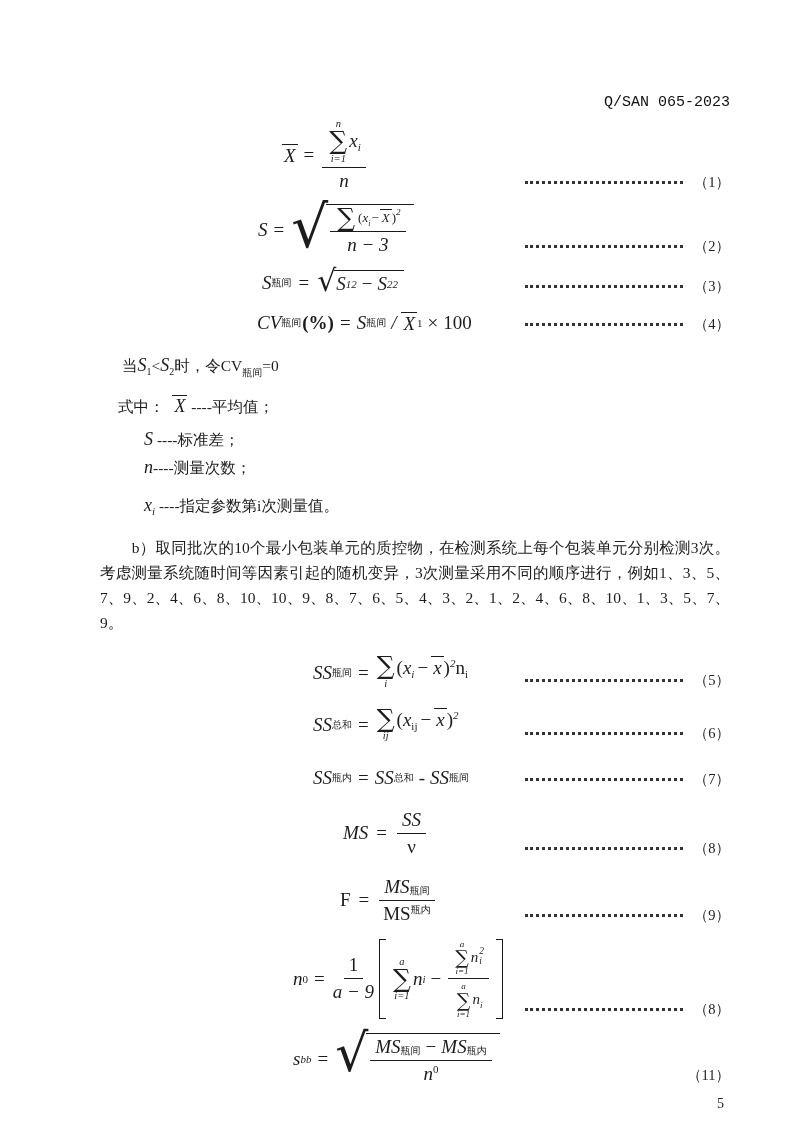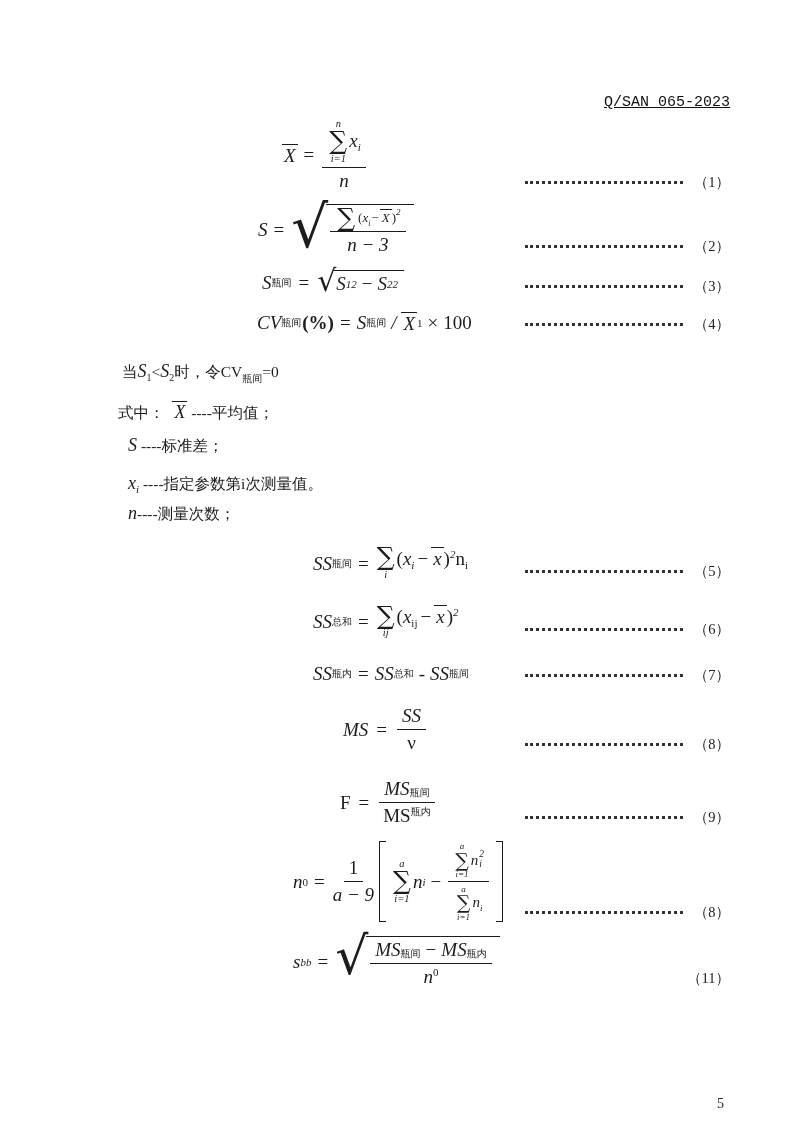--- a/index.html
+++ b/index.html
@@ -3,21 +3,21 @@
 <meta charset="utf-8">
 <style>
   * { margin:0; padding:0; box-sizing:border-box; }
   html,body { background:#ffffff; }
   .page {
     position:relative; width:800px; height:1131px; background:#ffffff;
     color:#1c1c1c; font-family:"Liberation Serif", serif; overflow:hidden;
   }
   .doc-code {
     position:absolute; top:94px; right:70px;
-    font-family:"Liberation Mono", monospace; font-size:15px; color:#111;text-decoration:underline;
+    font-family:"Liberation Mono", monospace; font-size:15px; color:#111;
   }
   .content { position:absolute; top:116px; left:100px; right:70px; }
 
   
   .frow { display:flex; align-items:flex-end; }
   .formula {
     display:inline-flex; align-items:center; white-space:nowrap;
     font-style:italic; font-size:19px; font-family:"Liberation Serif", serif;
   }
   .rm { font-style:normal; }
@@ -61,24 +61,24 @@
   .inner .msum .lim { font-size:9px; }
 
   
   .cnline { font-size:15.5px; line-height:1.45; }
   .para { font-size:15.5px; line-height:1.6; text-align:justify; }
   .indent2 { text-indent:2.05em; }
   .mathvar { font-style:italic; font-family:"Liberation Serif", serif; }
   .defsym { font-style:italic; font-size:18px; }
 
   .mt2{margin-top:2px}.mt8{margin-top:8px}.mt10{margin-top:10px}.mt12{margin-top:12px}
-  .mt14{margin-top:14px}.mt16{margin-top:16px}.mt18{margin-top:24px}.mt20{margin-top:20px}.mt24{margin-top:24px}
+  .mt14{margin-top:14px}.mt16{margin-top:16px}.mt18{margin-top:18px}.mt20{margin-top:20px}.mt24{margin-top:24px}
   .ml157{margin-left:157px}.ml158{margin-left:158px}.ml162{margin-left:162px}.ml182{margin-left:182px}
   .ml193{margin-left:193px}.ml213{margin-left:213px}.ml240{margin-left:240px}.ml243{margin-left:243px}
-  .ml18{margin-left:18px}.ml22{margin-left:22px}.ml68{margin-left:28px}
+  .ml18{margin-left:18px}.ml22{margin-left:22px}.ml68{margin-left:44px}
 
   .page-num { position:absolute; top:1096px; right:76px; font-size:14px; color:#222; }
 </style>
 </head>
 <body>
 
 <div class="page">
 
   <div class="doc-code">Q/SAN 065-2023</div>
 
@@ -181,28 +181,29 @@
 
     <div class="cnline mt14 ml18">
       <span>式中：</span>
       <span class="defsym obar" style="margin-left:4px">X</span>
       <span>----平均值；</span>
     </div>
     <div class="cnline mt8 ml68">
       <span class="defsym">S</span>
       <span>----标准差；</span>
     </div>
+    <div class="cnline mt2 ml68">
+      <span class="defsym">n</span><span>----测量次数；</span>
+    </div>
     <div class="cnline mt12 ml68">
       <span class="defsym">x</span><sub class="m">i</sub>
       <span>----指定参数第i次测量值。</span>
     </div>
-    <div class="cnline mt2 ml68">
-      <span class="defsym">n</span><span>----测量次数；</span>
-    </div>
-
+
+    <div class="para indent2 mt16">b）取同批次的10个最小包装单元的质控物，在检测系统上每个包装单元分别检测3次。考虑测量系统随时间等因素引起的随机变异，3次测量采用不同的顺序进行，例如1、3、5、7、9、2、4、6、8、10、10、9、8、7、6、5、4、3、2、1、2、4、6、8、10、1、3、5、7、9。</div>
 
 
     <div class="frow mt20">
       <span class="formula ml213">
         <span>SS</span>
           <sub class="cjk">瓶间</sub>
         <span class="rm" style="margin:0 6px">=</span>
         <span class="msum">
             <span class="sig">∑</span>
             <span class="lim rm">i</span>

